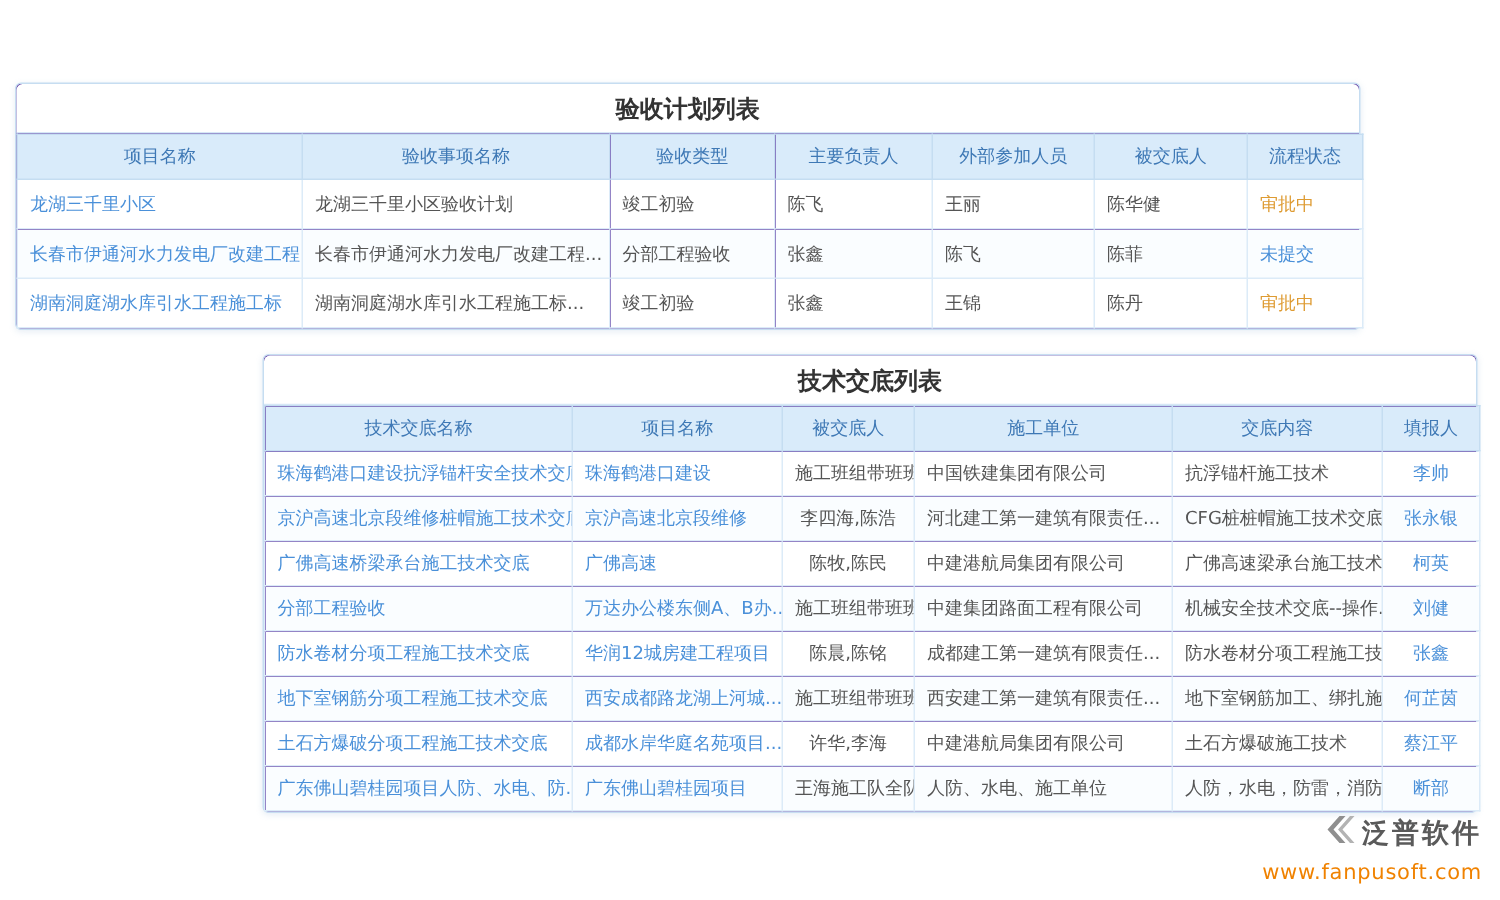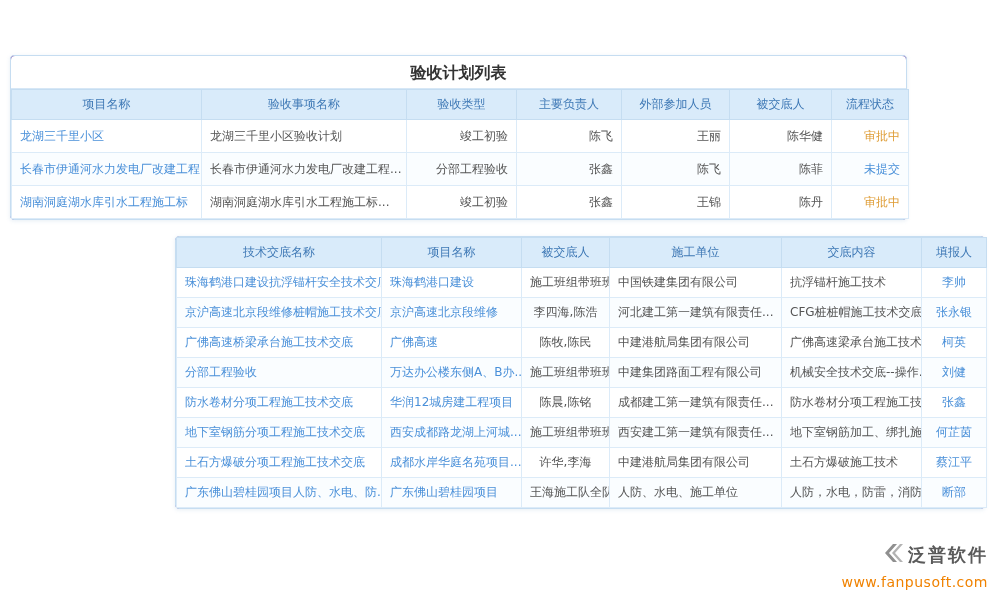--- a/index.html
+++ b/index.html
@@ -46,21 +46,21 @@
     color:#555555;
     border:1px solid #dcebf8;
     padding:0 8px;
     overflow:hidden;
     white-space:nowrap;
     background:#ffffff;
   }
   tbody tr:nth-child(even) td { background:#fafdff; }
   .acceptance td { height:33px; }
   .disclosure td { height:30px; }
-  .acceptance td:nth-child(n+3) { text-align:right;margin-left:16px; }
+  .acceptance td:nth-child(n+3) { text-align:left;margin-left:16px; }
   .disclosure td:nth-child(3), .disclosure td:nth-child(6) { text-align:center; }
   .link { color:#4a90d9; cursor:pointer; }
   .status-approving { color:#de9b32; }
   .status-unsubmitted { color:#4a90d9; }
 
   #acceptance-card { left:10px; top:55px; width:897px; }
   #disclosure-card { left:175px; top:236px; width:810px; }
 
   .footer-logo {
     position:absolute;
@@ -134,20 +134,21 @@
         <td>张鑫</td>
         <td>王锦</td>
         <td>陈丹</td>
         <td class="status-approving">审批中</td>
       </tr>
     </tbody>
   </table>
 </div>
 
 <div class="card disclosure" id="disclosure-card">
+  <div class="card-title">技术交底列表</div>
   <table>
     <colgroup>
       <col style="width:205px">
         <col style="width:140px">
         <col style="width:88px">
       <col style="width:172px">
         <col style="width:140px">
         <col style="width:65px">
     </colgroup>
     <thead>

